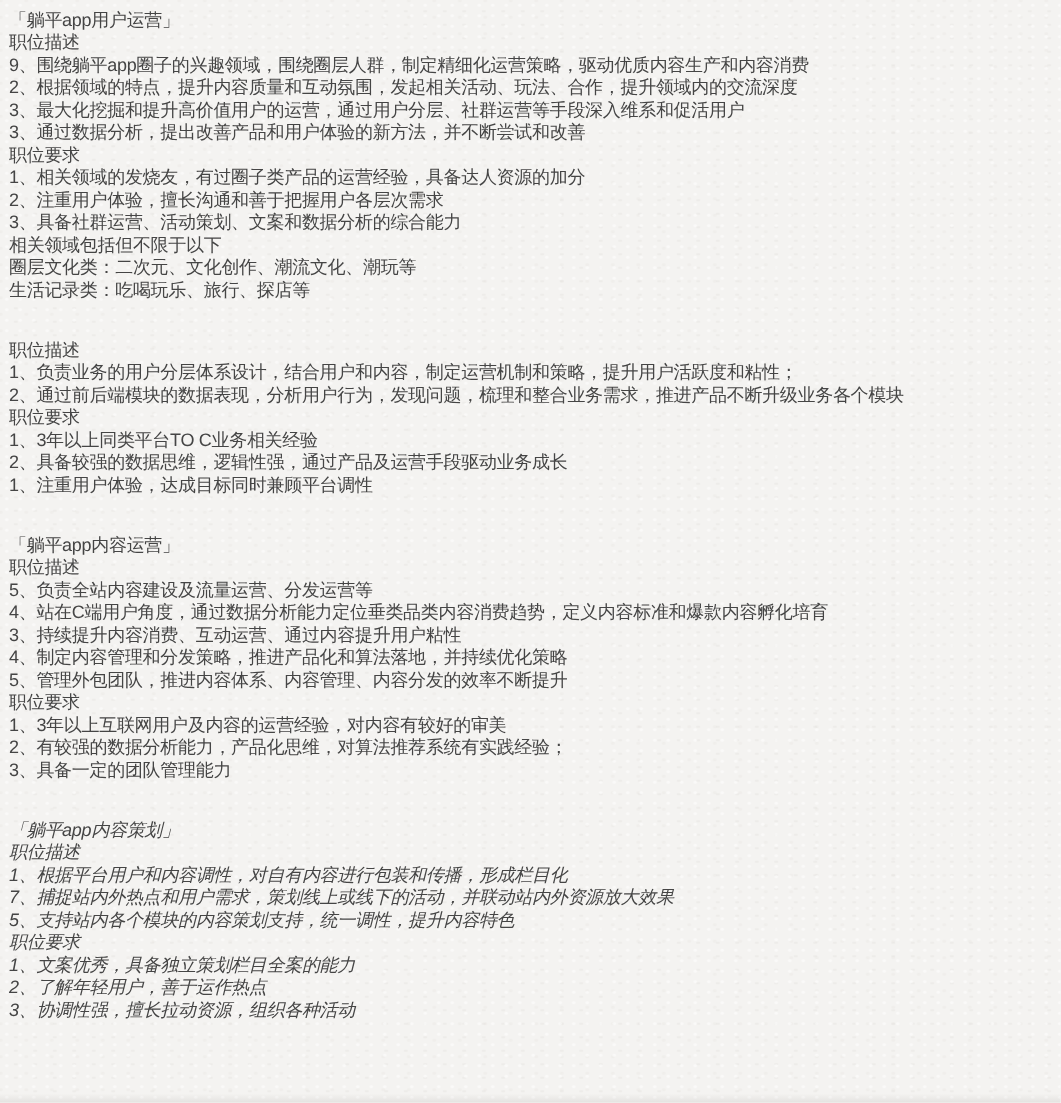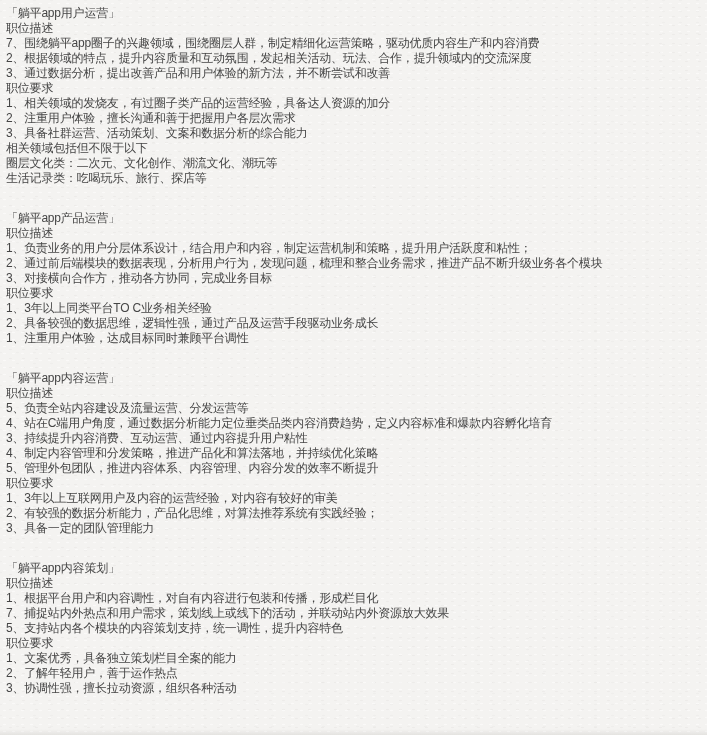--- a/index.html
+++ b/index.html
@@ -30,50 +30,49 @@
   .doc {
     position: relative;
     padding: 6px 8px 0 6px;
     color: #454545;
     font-size: 12px;
     line-height: 15px;
     letter-spacing: -0.2px;
     white-space: nowrap;
   }
   .job-section { margin: 0 0 25px 0; }
-  .job-section:last-child { margin-bottom: 0; }
+  .job-section:last-child { margin-bottom: 0; font-style: italic; }
   .line { height: 15px; }
   .title { color: #454545; }
 </style>
 </head>
 <body>
 
 <div class="doc">
 
   <div class="job-section">
     <div class="line title">「躺平app用户运营」</div>
     <div class="line">职位描述</div>
-    <div class="line">7、围绕躺平app圈子的兴趣领域，围绕圈层人群，制定精细化运营策略，驱动优质内容生产和内容消费</div>
+    <div class="line">9、围绕躺平app圈子的兴趣领域，围绕圈层人群，制定精细化运营策略，驱动优质内容生产和内容消费</div>
     <div class="line">2、根据领域的特点，提升内容质量和互动氛围，发起相关活动、玩法、合作，提升领域内的交流深度</div>
+    <div class="line">3、最大化挖掘和提升高价值用户的运营，通过用户分层、社群运营等手段深入维系和促活用户</div>
     <div class="line">3、通过数据分析，提出改善产品和用户体验的新方法，并不断尝试和改善</div>
     <div class="line">职位要求</div>
     <div class="line">1、相关领域的发烧友，有过圈子类产品的运营经验，具备达人资源的加分</div>
     <div class="line">2、注重用户体验，擅长沟通和善于把握用户各层次需求</div>
     <div class="line">3、具备社群运营、活动策划、文案和数据分析的综合能力</div>
     <div class="line">相关领域包括但不限于以下</div>
     <div class="line">圈层文化类：二次元、文化创作、潮流文化、潮玩等</div>
     <div class="line">生活记录类：吃喝玩乐、旅行、探店等</div>
   </div>
 
   <div class="job-section">
-    <div class="line title">「躺平app产品运营」</div>
     <div class="line">职位描述</div>
     <div class="line">1、负责业务的用户分层体系设计，结合用户和内容，制定运营机制和策略，提升用户活跃度和粘性；</div>
     <div class="line">2、通过前后端模块的数据表现，分析用户行为，发现问题，梳理和整合业务需求，推进产品不断升级业务各个模块</div>
-    <div class="line">3、对接横向合作方，推动各方协同，完成业务目标</div>
     <div class="line">职位要求</div>
     <div class="line">1、3年以上同类平台TO C业务相关经验</div>
     <div class="line">2、具备较强的数据思维，逻辑性强，通过产品及运营手段驱动业务成长</div>
     <div class="line">1、注重用户体验，达成目标同时兼顾平台调性</div>
   </div>
 
   <div class="job-section">
     <div class="line title">「躺平app内容运营」</div>
     <div class="line">职位描述</div>
     <div class="line">5、负责全站内容建设及流量运营、分发运营等</div>

